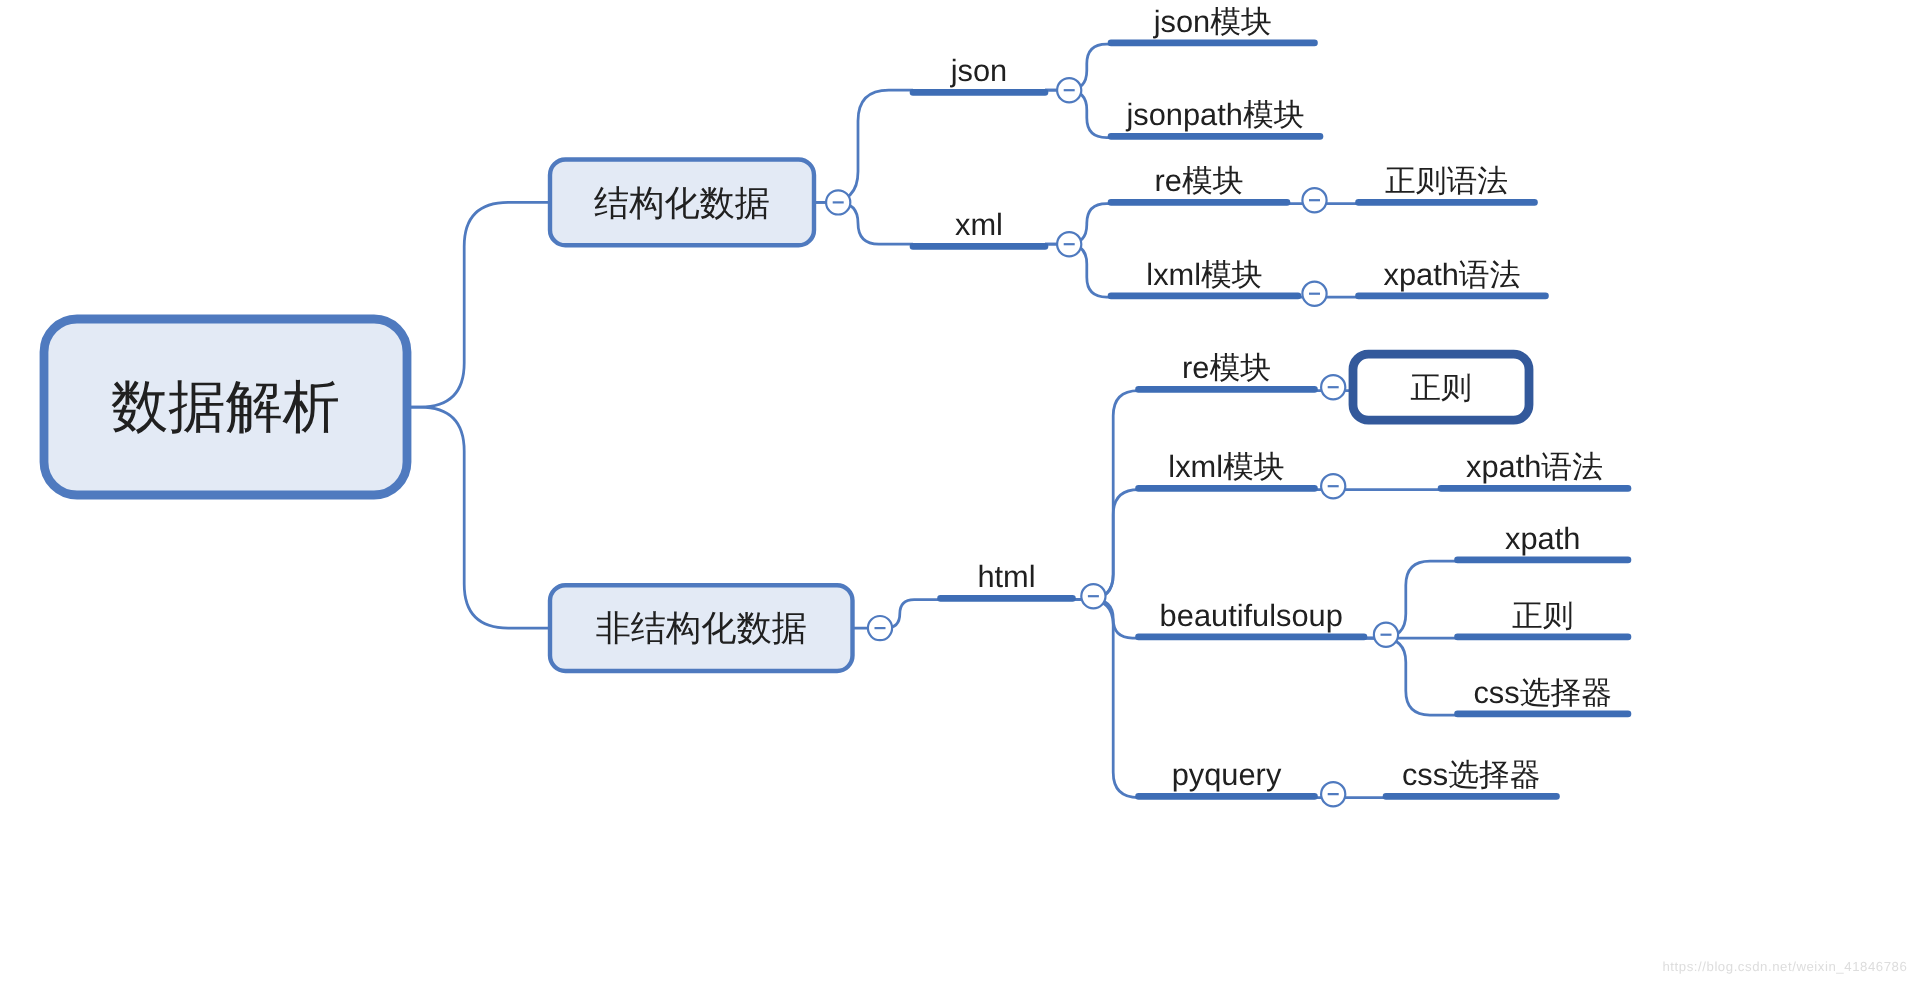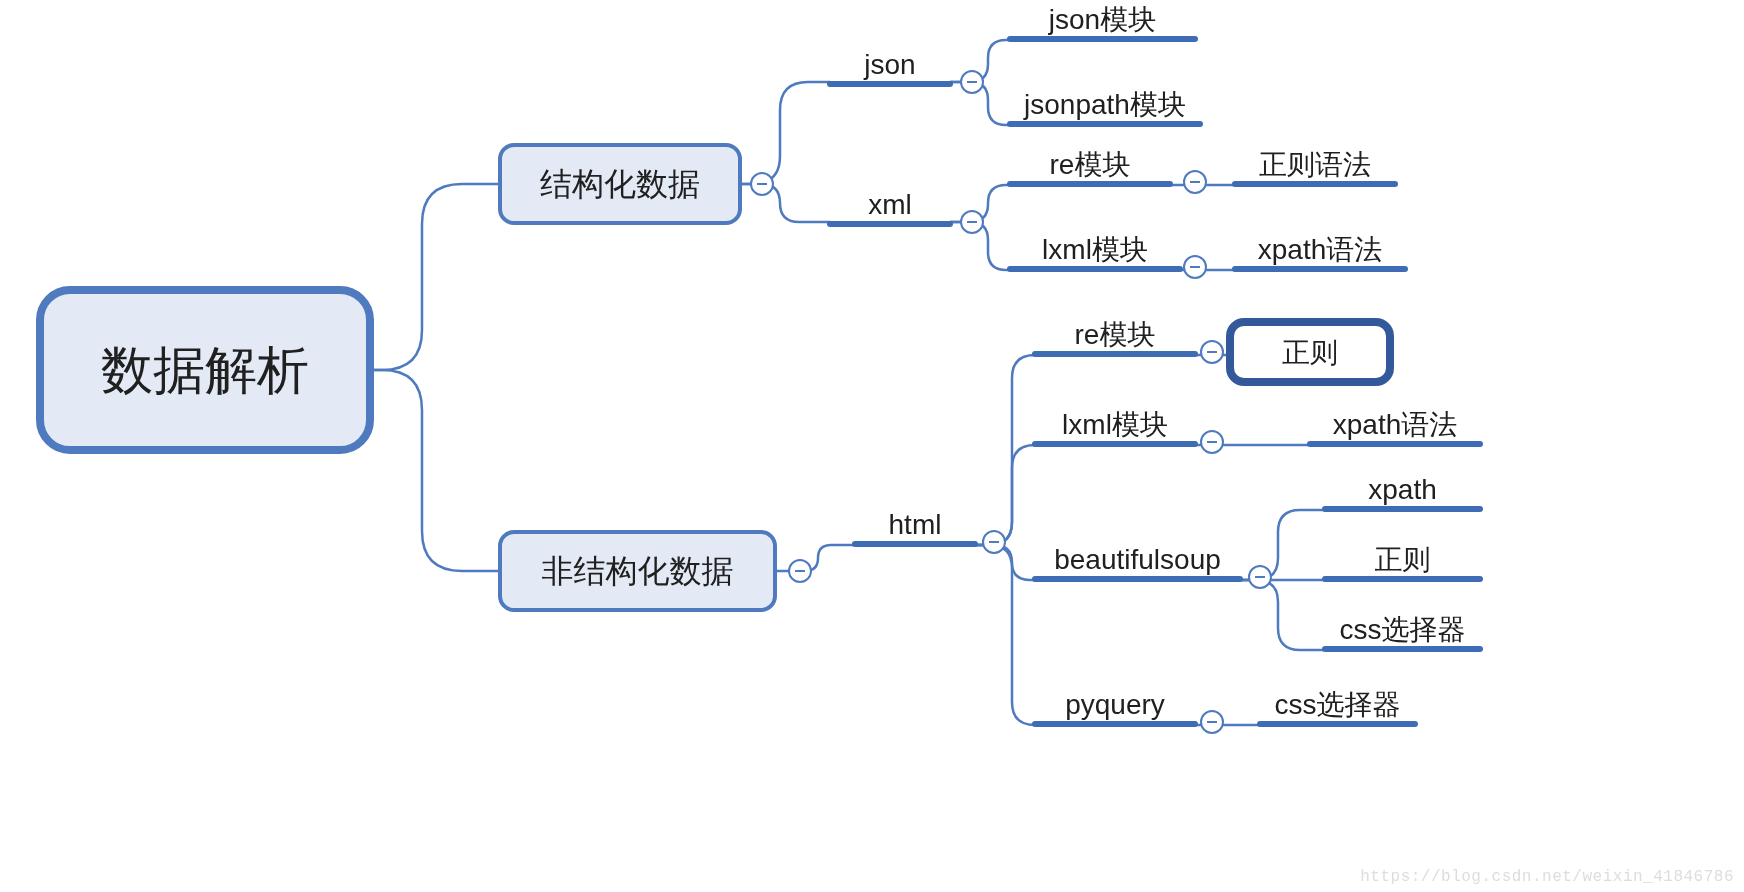--- a/index.html
+++ b/index.html
@@ -1,17 +1,17 @@
 <!DOCTYPE html>
 <html><head>
 <meta charset="utf-8">
 <style>
   html,body{margin:0;padding:0;width:1744px;height:892px;background:#fff;font-family:"Microsoft YaHei","PingFang SC",Arial,sans-serif;}
   svg{display:block;}
-  .watermark{position:absolute;right:10px;bottom:6px;font-size:16px;color:#ddd;letter-spacing:.5px;font-family:Liberation Mono, monospace;}
+  .watermark{position:absolute;right:10px;bottom:6px;font-size:12px;color:#ddd;letter-spacing:.5px;}
 </style>
 </head>
 <body>
 
 <svg id="stage" width="1744" height="892" viewBox="0 0 1744 892">
     <path d="M 370 370 L 382 370 Q 422 370 422 330 L 422 224 Q 422 184 462 184 L 500 184" fill="none" stroke="#4f7abf" stroke-width="2.5"></path>
     <path d="M 370 370 L 382 370 Q 422 370 422 410 L 422 531 Q 422 571 462 571 L 500 571" fill="none" stroke="#4f7abf" stroke-width="2.5"></path>
     <path d="M 740 184 L 752 184 Q 780 184 780 156 L 780 110 Q 780 82 808 82 L 830 82" fill="none" stroke="#4f7abf" stroke-width="2.5"></path>
     <path d="M 740 184 L 761 184 Q 780 184 780 203 L 780 203 Q 780 222 799 222 L 830 222" fill="none" stroke="#4f7abf" stroke-width="2.5"></path>
     <path d="M 950 82 L 970 82 Q 988 82 988 64 L 988 58 Q 988 40 1006 40 L 1010 40" fill="none" stroke="#4f7abf" stroke-width="2.5"></path>

